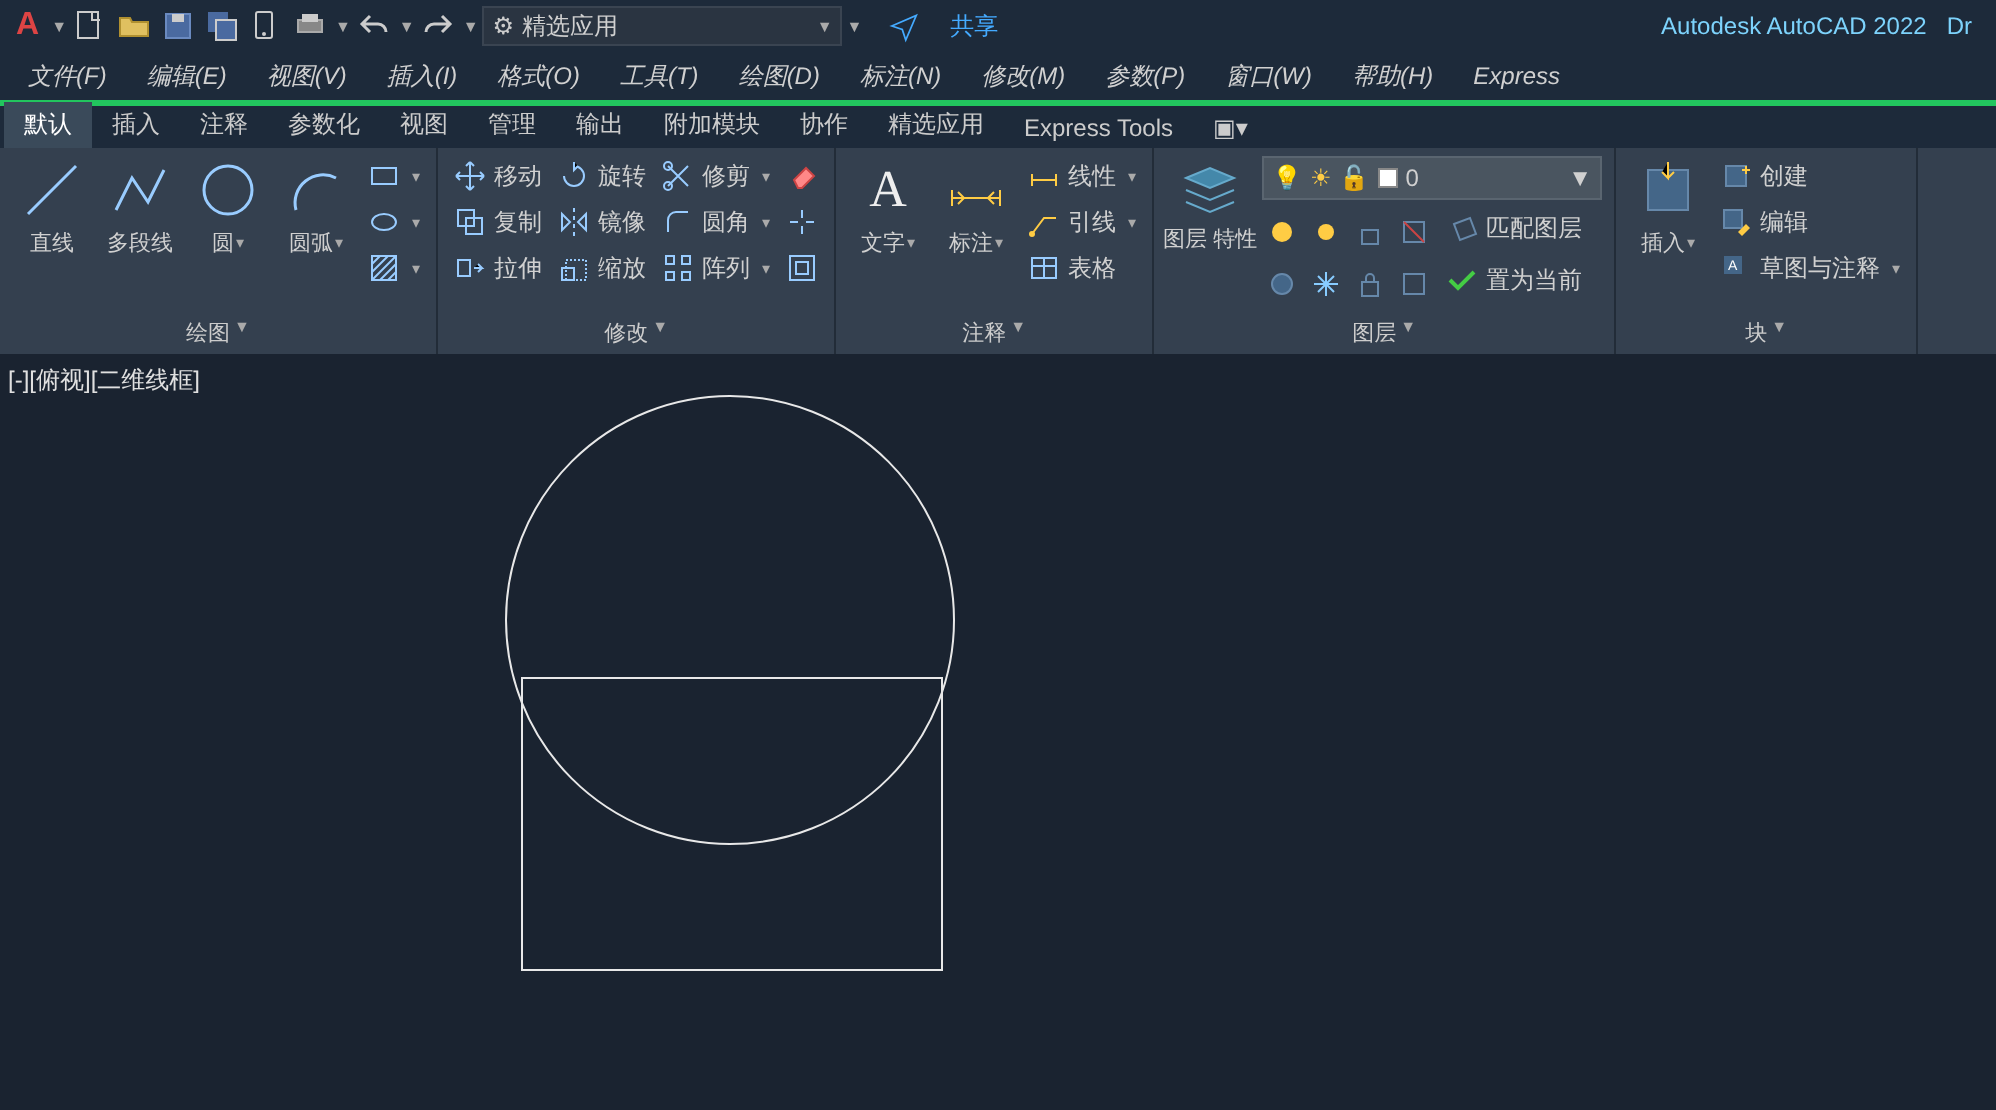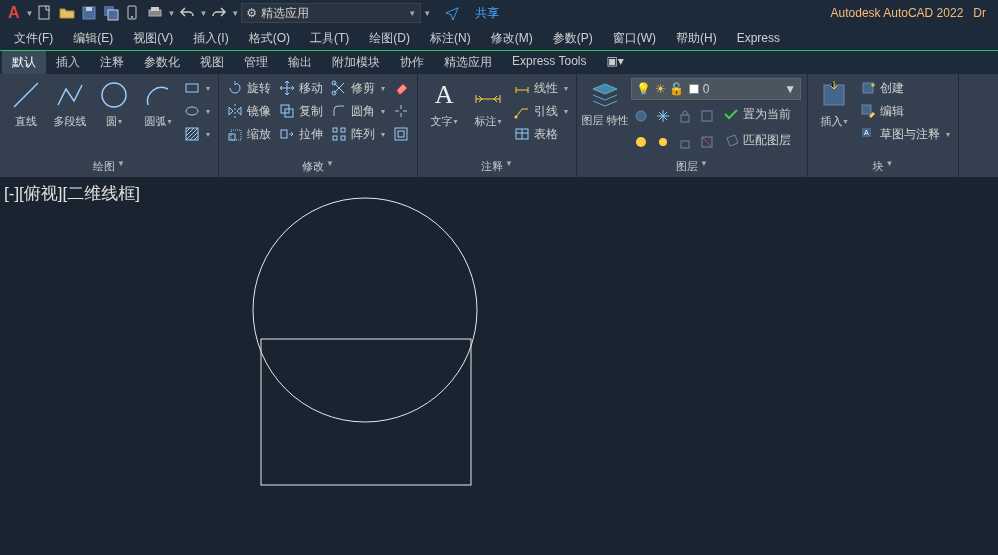--- a/index.html
+++ b/index.html
@@ -7,26 +7,26 @@
 
 .titlebar { height: 26px; background: #1d2a3a; display: flex; align-items: center; padding: 0 4px; gap: 2px; }
 .titlebar .logo { color: #d44; font-weight: bold; font-size: 16px; padding: 0 4px; }
 .titlebar .qat-icon { width: 20px; height: 20px; display: flex; align-items: center; justify-content: center; color: #ccc; cursor: pointer; }
 .titlebar .qat-icon svg { width: 16px; height: 16px; }
 .titlebar .dd { color: #aaa; font-size: 8px; }
 .titlebar .ws-combo { background: #2a3441; border: 1px solid #3a4451; height: 20px; display: flex; align-items: center; padding: 0 4px; gap: 4px; min-width: 180px; }
 .titlebar .ws-combo .gear { color: #ccc; }
 .titlebar .share { color: #4af; display: flex; align-items: center; gap: 16px; margin-left: 12px; }
 .titlebar .spacer { flex: 1; }
-.titlebar .apptitle { color: #fdba74; padding-right: 8px; }
-
-.menubar { height: 24px; background: #1d2a3a; display: flex; align-items: center; padding: 0 4px; }
+.titlebar .apptitle { color: #7dd3fc; padding-right: 8px; }
+
+.menubar { height: 24px; background: #1d2a3a; display: flex; align-items: center; padding: 0 4px; font-style: italic; }
 .menubar .mitem { padding: 0 10px; color: #d0d0d0; cursor: pointer; height: 100%; display: flex; align-items: center; }
 
-.ribbon-tabs { height: 24px; background: #1d2a3a; display: flex; padding: 0 2px; border-top: 1px solid #22c55e; }
+.ribbon-tabs { height: 24px; background: #1d2a3a; display: flex; align-items: flex-end; padding: 0 2px; border-top: 3px solid #22c55e; }
 .ribbon-tabs .rtab { padding: 3px 10px; color: #ccc; cursor: pointer; }
 .ribbon-tabs .rtab.active { background: #3a4a5a; color: #fff; }
 
 .ribbon { height: 104px; background: #34404f; display: flex; border-bottom: 1px solid #1a2330; }
 .panel { display: flex; flex-direction: column; border-right: 1px solid #222c38; padding: 2px 6px 0 6px; }
 .panel-body { flex: 1; display: flex; align-items: flex-start; gap: 4px; }
 .panel-title { text-align: center; font-size: 11px; color: #ccc; padding: 2px 0 3px 0; display: flex; justify-content: center; align-items: flex-start; gap: 2px; }
 .panel-title .dd { font-size: 8px; color: #aaa; }
 
 .big-btn { display: flex; flex-direction: column; align-items: center; width: 40px; gap: 2px; cursor: pointer; padding-top: 2px; }
@@ -39,21 +39,21 @@
 .small-btn .ic { width: 16px; height: 16px; display: flex; align-items: center; justify-content: center; }
 .small-btn .lbl { font-size: 12px; color: #d0d0d0; white-space: nowrap; }
 .small-btn .dd { font-size: 8px; color: #aaa; margin-left: 2px; }
 
 .icon-btn { width: 20px; height: 20px; display: flex; align-items: center; justify-content: center; cursor: pointer; }
 
 .layer-combo { background: #4a5560; border: 1px solid #5a6570; height: 22px; display: flex; align-items: center; padding: 0 4px; gap: 4px; min-width: 170px; }
 .layer-combo .swatch { width: 10px; height: 10px; background: #fff; border: 1px solid #888; }
 
 .canvas { position: relative; width: 998px; height: 377px; background: #1a2330; }
-.viewlabel { position: absolute; top: 4px; left: 4px; color: #e0e0e0; font-size: 17px; }
+.viewlabel { position: absolute; top: 4px; left: 4px; color: #e0e0e0; font-size: 12px; }
 .canvas svg { position: absolute; top: 0; left: 0; }
 
 svg { overflow: visible; }
 </style>
 </head>
 <body>
 
 <div class="titlebar">
   <span class="logo">A</span>
   <span class="dd">▼</span>
@@ -228,20 +228,48 @@
         <span class="dd">▼</span>
       </div>
   </div>
 
   <div class="panel">
     <div class="panel-body">
       <div class="vcol">
         <div class="small-btn">
             <span class="ic">
               <svg width="16" height="16">
+                <path d="M8 1v14M1 8h14M8 1l-2 2M8 1l2 2M8 15l-2-2M8 15l2-2M1 8l2-2M1 8l2 2M15 8l-2-2M15 8l-2 2" stroke="#9cf"></path>
+              </svg>
+            </span>
+            <span class="lbl">移动</span>
+          </div>
+        <div class="small-btn">
+            <span class="ic">
+              <svg width="16" height="16">
+                <rect x="2" y="2" width="8" height="8" fill="none" stroke="#9cf"></rect>
+                <rect x="6" y="6" width="8" height="8" fill="none" stroke="#9cf"></rect>
+              </svg>
+            </span>
+            <span class="lbl">复制</span>
+          </div>
+        <div class="small-btn">
+            <span class="ic">
+              <svg width="16" height="16">
+                <rect x="2" y="4" width="6" height="8" fill="none" stroke="#9cf"></rect>
+                <path d="M10 8h4l-2-2M14 8l-2 2" stroke="#9cf"></path>
+              </svg>
+            </span>
+            <span class="lbl">拉伸</span>
+          </div>
+      </div>
+      <div class="vcol">
+        <div class="small-btn">
+            <span class="ic">
+              <svg width="16" height="16">
                 <path d="M8 3a5 5 0 11-5 5" fill="none" stroke="#9cf"></path>
                 <path d="M8 1v4l2-2" stroke="#9cf"></path>
               </svg>
             </span>
             <span class="lbl">旋转</span>
           </div>
         <div class="small-btn">
             <span class="ic">
               <svg width="16" height="16">
                 <path d="M8 1v14" stroke="#9cf" stroke-dasharray="2"></path>
@@ -251,48 +279,20 @@
             <span class="lbl">镜像</span>
           </div>
         <div class="small-btn">
             <span class="ic">
               <svg width="16" height="16">
                 <rect x="2" y="8" width="6" height="6" fill="none" stroke="#9cf"></rect>
                 <rect x="4" y="4" width="10" height="10" fill="none" stroke="#9cf" stroke-dasharray="1"></rect>
               </svg>
             </span>
             <span class="lbl">缩放</span>
-          </div>
-      </div>
-      <div class="vcol">
-        <div class="small-btn">
-            <span class="ic">
-              <svg width="16" height="16">
-                <path d="M8 1v14M1 8h14M8 1l-2 2M8 1l2 2M8 15l-2-2M8 15l2-2M1 8l2-2M1 8l2 2M15 8l-2-2M15 8l-2 2" stroke="#9cf"></path>
-              </svg>
-            </span>
-            <span class="lbl">移动</span>
-          </div>
-        <div class="small-btn">
-            <span class="ic">
-              <svg width="16" height="16">
-                <rect x="2" y="2" width="8" height="8" fill="none" stroke="#9cf"></rect>
-                <rect x="6" y="6" width="8" height="8" fill="none" stroke="#9cf"></rect>
-              </svg>
-            </span>
-            <span class="lbl">复制</span>
-          </div>
-        <div class="small-btn">
-            <span class="ic">
-              <svg width="16" height="16">
-                <rect x="2" y="4" width="6" height="8" fill="none" stroke="#9cf"></rect>
-                <path d="M10 8h4l-2-2M14 8l-2 2" stroke="#9cf"></path>
-              </svg>
-            </span>
-            <span class="lbl">拉伸</span>
           </div>
       </div>
       <div class="vcol">
         <div class="small-btn">
             <span class="ic">
               <svg width="16" height="16">
                 <path d="M3 3l10 10M3 13L13 3" stroke="#9cf"></path>
                 <circle cx="3" cy="3" r="2" fill="none" stroke="#9cf"></circle>
                 <circle cx="3" cy="13" r="2" fill="none" stroke="#9cf"></circle>
               </svg>
@@ -428,80 +428,80 @@
             <span class="swatch"></span>
             <span>0</span>
             <span style="flex:1"></span>
             <span class="dd">▼</span>
           </div>
         </div>
         <div style="display:flex;gap:4px">
           <div class="vcol" style="flex-direction:row;gap:2px">
             <div class="icon-btn">
                 <svg width="16" height="16">
-                  <circle cx="8" cy="8" r="5" fill="#468" stroke="#68a"></circle>
-                </svg>
-              </div>
-            <div class="icon-btn">
-                <svg width="16" height="16">
-                  <path d="M8 2v12M2 8h12M4 4l8 8M4 12l8-8" stroke="#8cf"></path>
+                  <circle cx="8" cy="8" r="5" fill="#fc4"></circle>
+                </svg>
+              </div>
+            <div class="icon-btn">
+                <svg width="16" height="16">
+                  <circle cx="8" cy="8" r="4" fill="#fc4"></circle>
                 </svg>
               </div>
             <div class="icon-btn">
                 <svg width="16" height="16">
                   <rect x="4" y="7" width="8" height="7" fill="none" stroke="#68a"></rect>
-                  <path d="M6 7V5a2 2 0 014 0v2" fill="none" stroke="#68a"></path>
                 </svg>
               </div>
             <div class="icon-btn">
                 <svg width="16" height="16">
                   <rect x="3" y="3" width="10" height="10" fill="none" stroke="#68a"></rect>
+                  <path d="M3 3l10 10" stroke="#c44"></path>
                 </svg>
               </div>
           </div>
           <div class="small-btn">
               <span class="ic">
                 <svg width="16" height="16">
-                  <path d="M2 8l4 4 8-8" fill="none" stroke="#4c4" stroke-width="2"></path>
+                  <path d="M4 6l8-3 3 8-8 3z" fill="none" stroke="#68a"></path>
                 </svg>
               </span>
-              <span class="lbl">置为当前</span>
+              <span class="lbl">匹配图层</span>
             </div>
         </div>
         <div style="display:flex;gap:4px">
           <div class="vcol" style="flex-direction:row;gap:2px">
             <div class="icon-btn">
                 <svg width="16" height="16">
-                  <circle cx="8" cy="8" r="5" fill="#fc4"></circle>
-                </svg>
-              </div>
-            <div class="icon-btn">
-                <svg width="16" height="16">
-                  <circle cx="8" cy="8" r="4" fill="#fc4"></circle>
+                  <circle cx="8" cy="8" r="5" fill="#468" stroke="#68a"></circle>
+                </svg>
+              </div>
+            <div class="icon-btn">
+                <svg width="16" height="16">
+                  <path d="M8 2v12M2 8h12M4 4l8 8M4 12l8-8" stroke="#8cf"></path>
                 </svg>
               </div>
             <div class="icon-btn">
                 <svg width="16" height="16">
                   <rect x="4" y="7" width="8" height="7" fill="none" stroke="#68a"></rect>
+                  <path d="M6 7V5a2 2 0 014 0v2" fill="none" stroke="#68a"></path>
                 </svg>
               </div>
             <div class="icon-btn">
                 <svg width="16" height="16">
                   <rect x="3" y="3" width="10" height="10" fill="none" stroke="#68a"></rect>
-                  <path d="M3 3l10 10" stroke="#c44"></path>
                 </svg>
               </div>
           </div>
           <div class="small-btn">
               <span class="ic">
                 <svg width="16" height="16">
-                  <path d="M4 6l8-3 3 8-8 3z" fill="none" stroke="#68a"></path>
+                  <path d="M2 8l4 4 8-8" fill="none" stroke="#4c4" stroke-width="2"></path>
                 </svg>
               </span>
-              <span class="lbl">匹配图层</span>
+              <span class="lbl">置为当前</span>
             </div>
         </div>
       </div>
     </div>
     <div class="panel-title">
         <span>图层</span>
         <span class="dd">▼</span>
       </div>
   </div>
 

